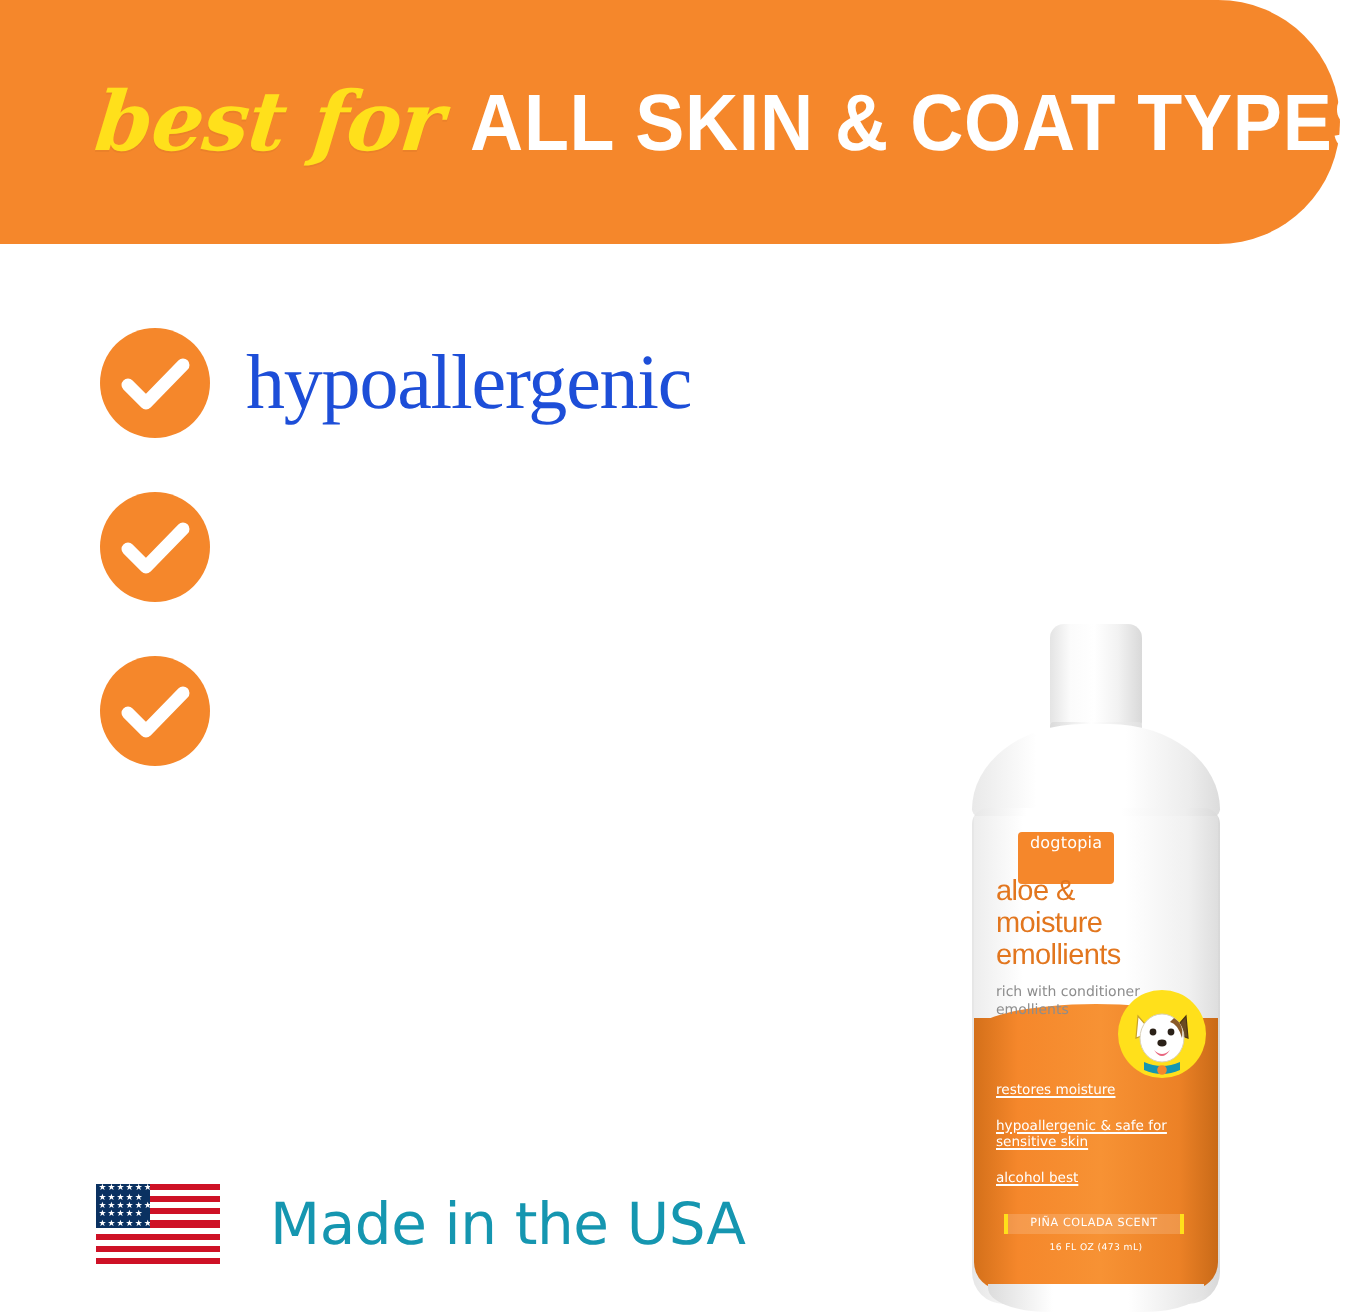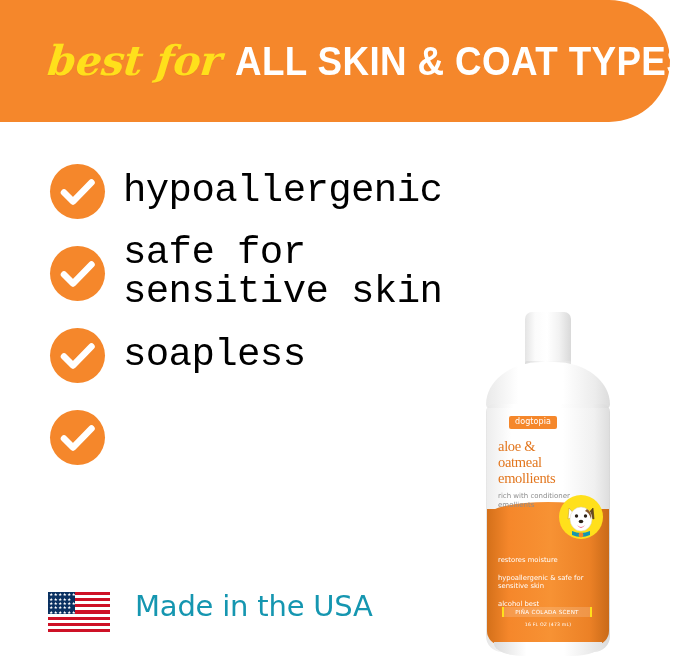--- a/index.html
+++ b/index.html
@@ -78,35 +78,36 @@
     position: relative;
   }
   .check-circle svg {
     position: absolute;
     left: 0;
     top: 0;
     width: 55px;
     height: 55px;
   }
   .benefit-label {
-    color: #000000;
-    font-family: Liberation Mono, monospace;
+    color: #1d4ed8;
+    font-family: Liberation Serif, serif;
     font-size: 39px;
     font-weight: 400;
     letter-spacing: -0.6px;
     margin-left: 18px;
     line-height: 1;
   }
 
   
   .usa-row {
     position: absolute;
     left: 48px;
     top: 592px;
     display: flex;
+    align-items: center;
   }
   .flag {
     width: 62px;
     height: 40px;
     position: relative;
     flex: 0 0 62px;
     background: #ffffff;
     overflow: hidden;
   }
   .flag .stripe {
@@ -221,31 +222,31 @@
   }
   .logo-badge {
     position: absolute;
     left: 25px;
     top: 104px;
     background: #F5872B;
     color: #ffffff;
     font-family: "DejaVu Sans", sans-serif;
     font-size: 8px;
     letter-spacing: 0.1px;
-    padding: 2px 6px 3px 6px;
+    padding: 2px 6px 16px 6px;
     border-radius: 2px;
     line-height: 1;
   }
   .product-name {
     position: absolute;
     left: 14px;
     top: 126px;
     width: 104px;
     color: #E2761E;
-    font-family: Liberation Serif, serif;
+    font-family: Liberation Sans, sans-serif;
     font-size: 14.5px;
     line-height: 16px;
     letter-spacing: -0.3px;
   }
   .product-sub {
     position: absolute;
     left: 14px;
     top: 180px;
     width: 80px;
     color: #8d8d8d;
@@ -256,26 +257,27 @@
   .dog-badge {
     position: absolute;
     left: 72px;
     top: 180px;
     width: 50px;
     height: 50px;
   }
   .bullet-list {
     position: absolute;
     left: 14px;
-    top: 244px;
+    top: 229px;
     width: 96px;
     color: #ffffff;
     font-family: "DejaVu Sans", sans-serif;
     font-size: 6.8px;
     line-height: 8.5px;
+    text-decoration: underline;
   }
   .bullet-list div {
     margin-bottom: 9px;
   }
   .scent-strip {
     position: absolute;
     left: 18px;
     top: 295px;
     width: 90px;
     height: 10px;
@@ -331,31 +333,22 @@
     </span>
     <span class="benefit-label">hypoallergenic</span>
   </div>
 
   <div class="benefit-row">
     <span class="check-circle">
       <svg viewBox="0 0 55 55" aria-hidden="true">
         <path d="M14 28.5 L23 37.5 L41.5 18.5" fill="none" stroke="#ffffff" stroke-width="6.5" stroke-linecap="round" stroke-linejoin="round"></path>
       </svg>
     </span>
-    <span class="benefit-label">safe for sensitive skin</span>
-  </div>
-
-  <div class="benefit-row">
-    <span class="check-circle">
-      <svg viewBox="0 0 55 55" aria-hidden="true">
-        <path d="M14 28.5 L23 37.5 L41.5 18.5" fill="none" stroke="#ffffff" stroke-width="6.5" stroke-linecap="round" stroke-linejoin="round"></path>
-      </svg>
-    </span>
-    <span class="benefit-label">soapless</span>
-  </div>
+  </div>
+
 
   <div class="benefit-row">
     <span class="check-circle">
       <svg viewBox="0 0 55 55" aria-hidden="true">
         <path d="M14 28.5 L23 37.5 L41.5 18.5" fill="none" stroke="#ffffff" stroke-width="6.5" stroke-linecap="round" stroke-linejoin="round"></path>
       </svg>
     </span>
   </div>
 
 </div>
@@ -382,21 +375,21 @@
   <div class="bottle-shoulder"></div>
   <div class="bottle-body"></div>
 
   <div class="label-white"></div>
   <div class="label-orange"></div>
 
   <div class="logo-badge">dogtopia</div>
 
   <div class="product-name">
     <div>aloe &amp;</div>
-    <div>oatmeal</div>
+    <div>moisture</div>
     <div>emollients</div>
   </div>
 
   <div class="product-sub">rich with conditioner emollients</div>
 
   <span class="dog-badge">
     <svg viewBox="0 0 50 50" aria-hidden="true">
       <circle cx="25" cy="25" r="22" fill="#FFE01B"></circle>
       <path d="M13 16 L12 27 L20 24 Z" fill="#ffffff" stroke="#c9a227" stroke-width="0.6"></path>
       <path d="M37 16 L38 27 L30 24 Z" fill="#6a4a22" stroke="#4c3414" stroke-width="0.6"></path>

